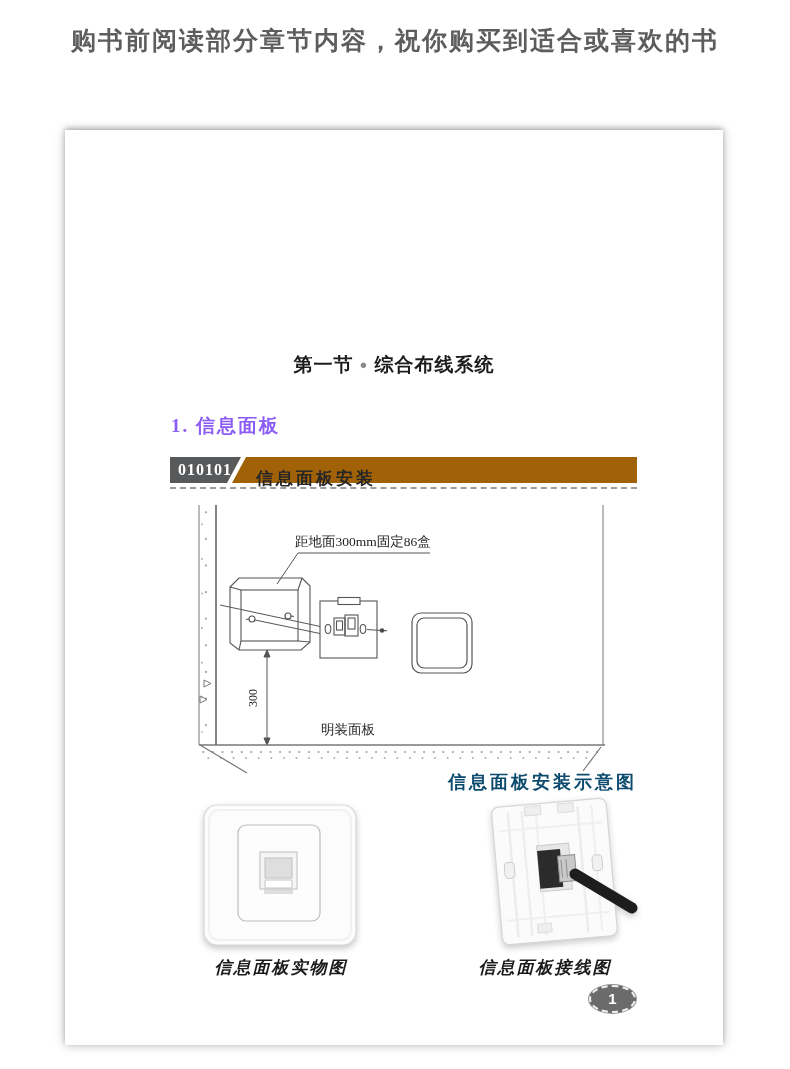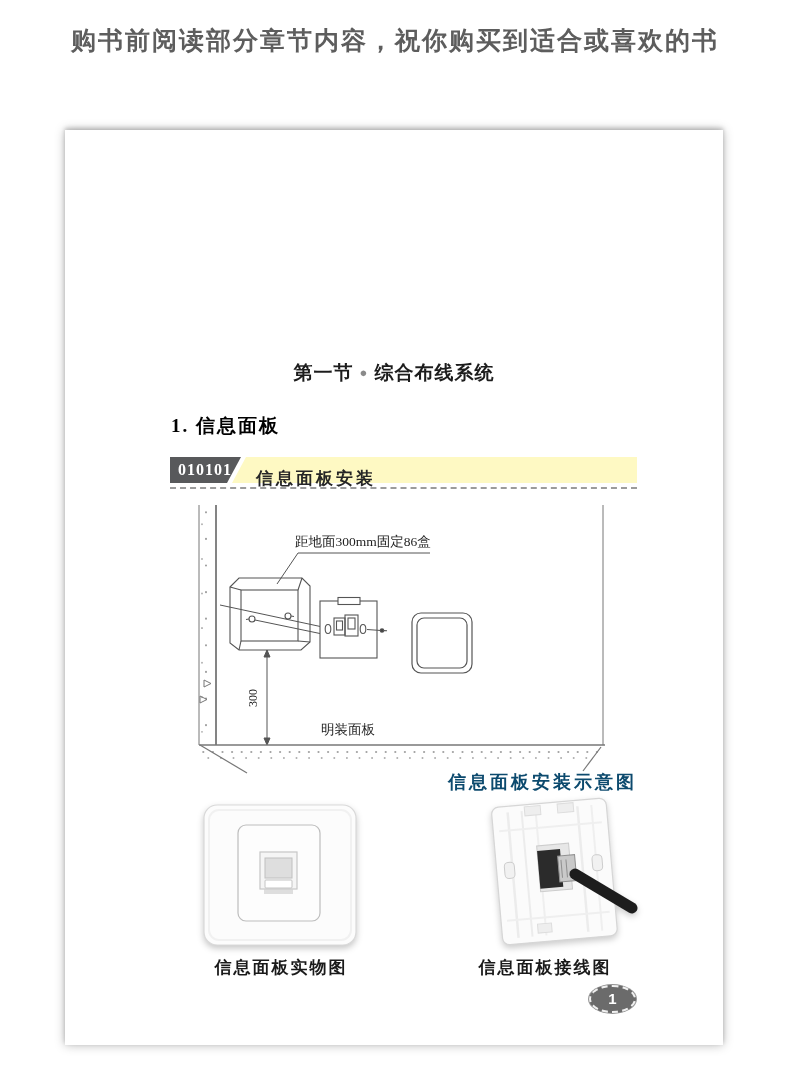--- a/index.html
+++ b/index.html
@@ -14,32 +14,32 @@
   .page{
     position:absolute;left:65px;top:130px;width:658px;height:915px;background:#ffffff;
     box-shadow:0 0 10px rgba(0,0,0,0.28),0 -2px 4px rgba(0,0,0,0.18);
   }
   .chapter-title{
     position:absolute;top:125px;left:0;width:100%;text-align:center;
     font-family:"Liberation Serif",serif;font-size:31px;font-weight:700;color:#111;
     letter-spacing:3px;
   }
   .section-title{
-    position:absolute;top:230px;left:0;width:100%;text-align:center;
+    position:absolute;top:222px;left:0;width:100%;text-align:center;
     font-size:19px;font-weight:700;color:#1c1c1c;letter-spacing:1px;
   }
   .section-title .bullet{color:#8a8a8a;font-size:13px;vertical-align:2px;padding:0 6px;}
   .heading{
     position:absolute;top:283px;left:106px;
-    font-family:"Liberation Serif",serif;font-size:19px;font-weight:700;color:#000000;
+    font-family:"Liberation Serif",serif;font-size:19px;font-weight:700;color:#8b5cf6;
     letter-spacing:2px;
   }
   .topic-bar{
     position:absolute;top:327px;left:105px;width:467px;height:26px;
-    background:#fef9c3;
+    background:#a16207;
   }
   .topic-code-slash{
     position:absolute;left:0;top:0;height:26px;width:76px;background:#ffffff;
     clip-path:polygon(0 0,100% 0,calc(100% - 14px) 100%,0 100%);
   }
   .topic-code{
     position:absolute;left:0;top:0;height:26px;width:71px;background:#58595b;
     clip-path:polygon(0 0,100% 0,calc(100% - 14px) 100%,0 100%);
     color:#ffffff;font-family:"Liberation Serif",serif;font-size:16px;font-weight:700;
     line-height:26px;text-align:left;padding-left:8px;box-sizing:border-box;letter-spacing:1px;
@@ -57,20 +57,21 @@
     position:absolute;top:640px;left:105px;width:467px;text-align:right;
     font-family:"Liberation Serif",serif;font-size:18px;font-weight:700;color:#0c4a6e;
     letter-spacing:3px;
   }
   .photo-front{position:absolute;left:136px;top:672px;filter:drop-shadow(0 3px 3px rgba(0,0,0,0.22));}
   .photo-wiring{position:absolute;left:410px;top:664px;filter:drop-shadow(0 3px 3px rgba(0,0,0,0.20));}
   .photo-caption{
     position:absolute;top:826px;text-align:center;
     font-family:"Liberation Serif",serif;font-size:17px;font-weight:700;color:#1a1a1a;
     letter-spacing:2px;
+    font-style:italic;
   }
   .photo-caption.front{left:136px;width:160px;}
   .photo-caption.wiring{left:400px;width:160px;}
   .page-number-badge{
     position:absolute;left:524px;top:855px;width:47px;height:28px;
     background:#6b6b6b;border-radius:50%;border:2px dashed #f0f0f0;
     box-shadow:0 0 0 1px #949494;box-sizing:border-box;
     color:#ffffff;font-size:15px;font-weight:700;text-align:center;line-height:24px;
   }
   svg text{font-family:"Liberation Serif",serif;fill:#222;}

